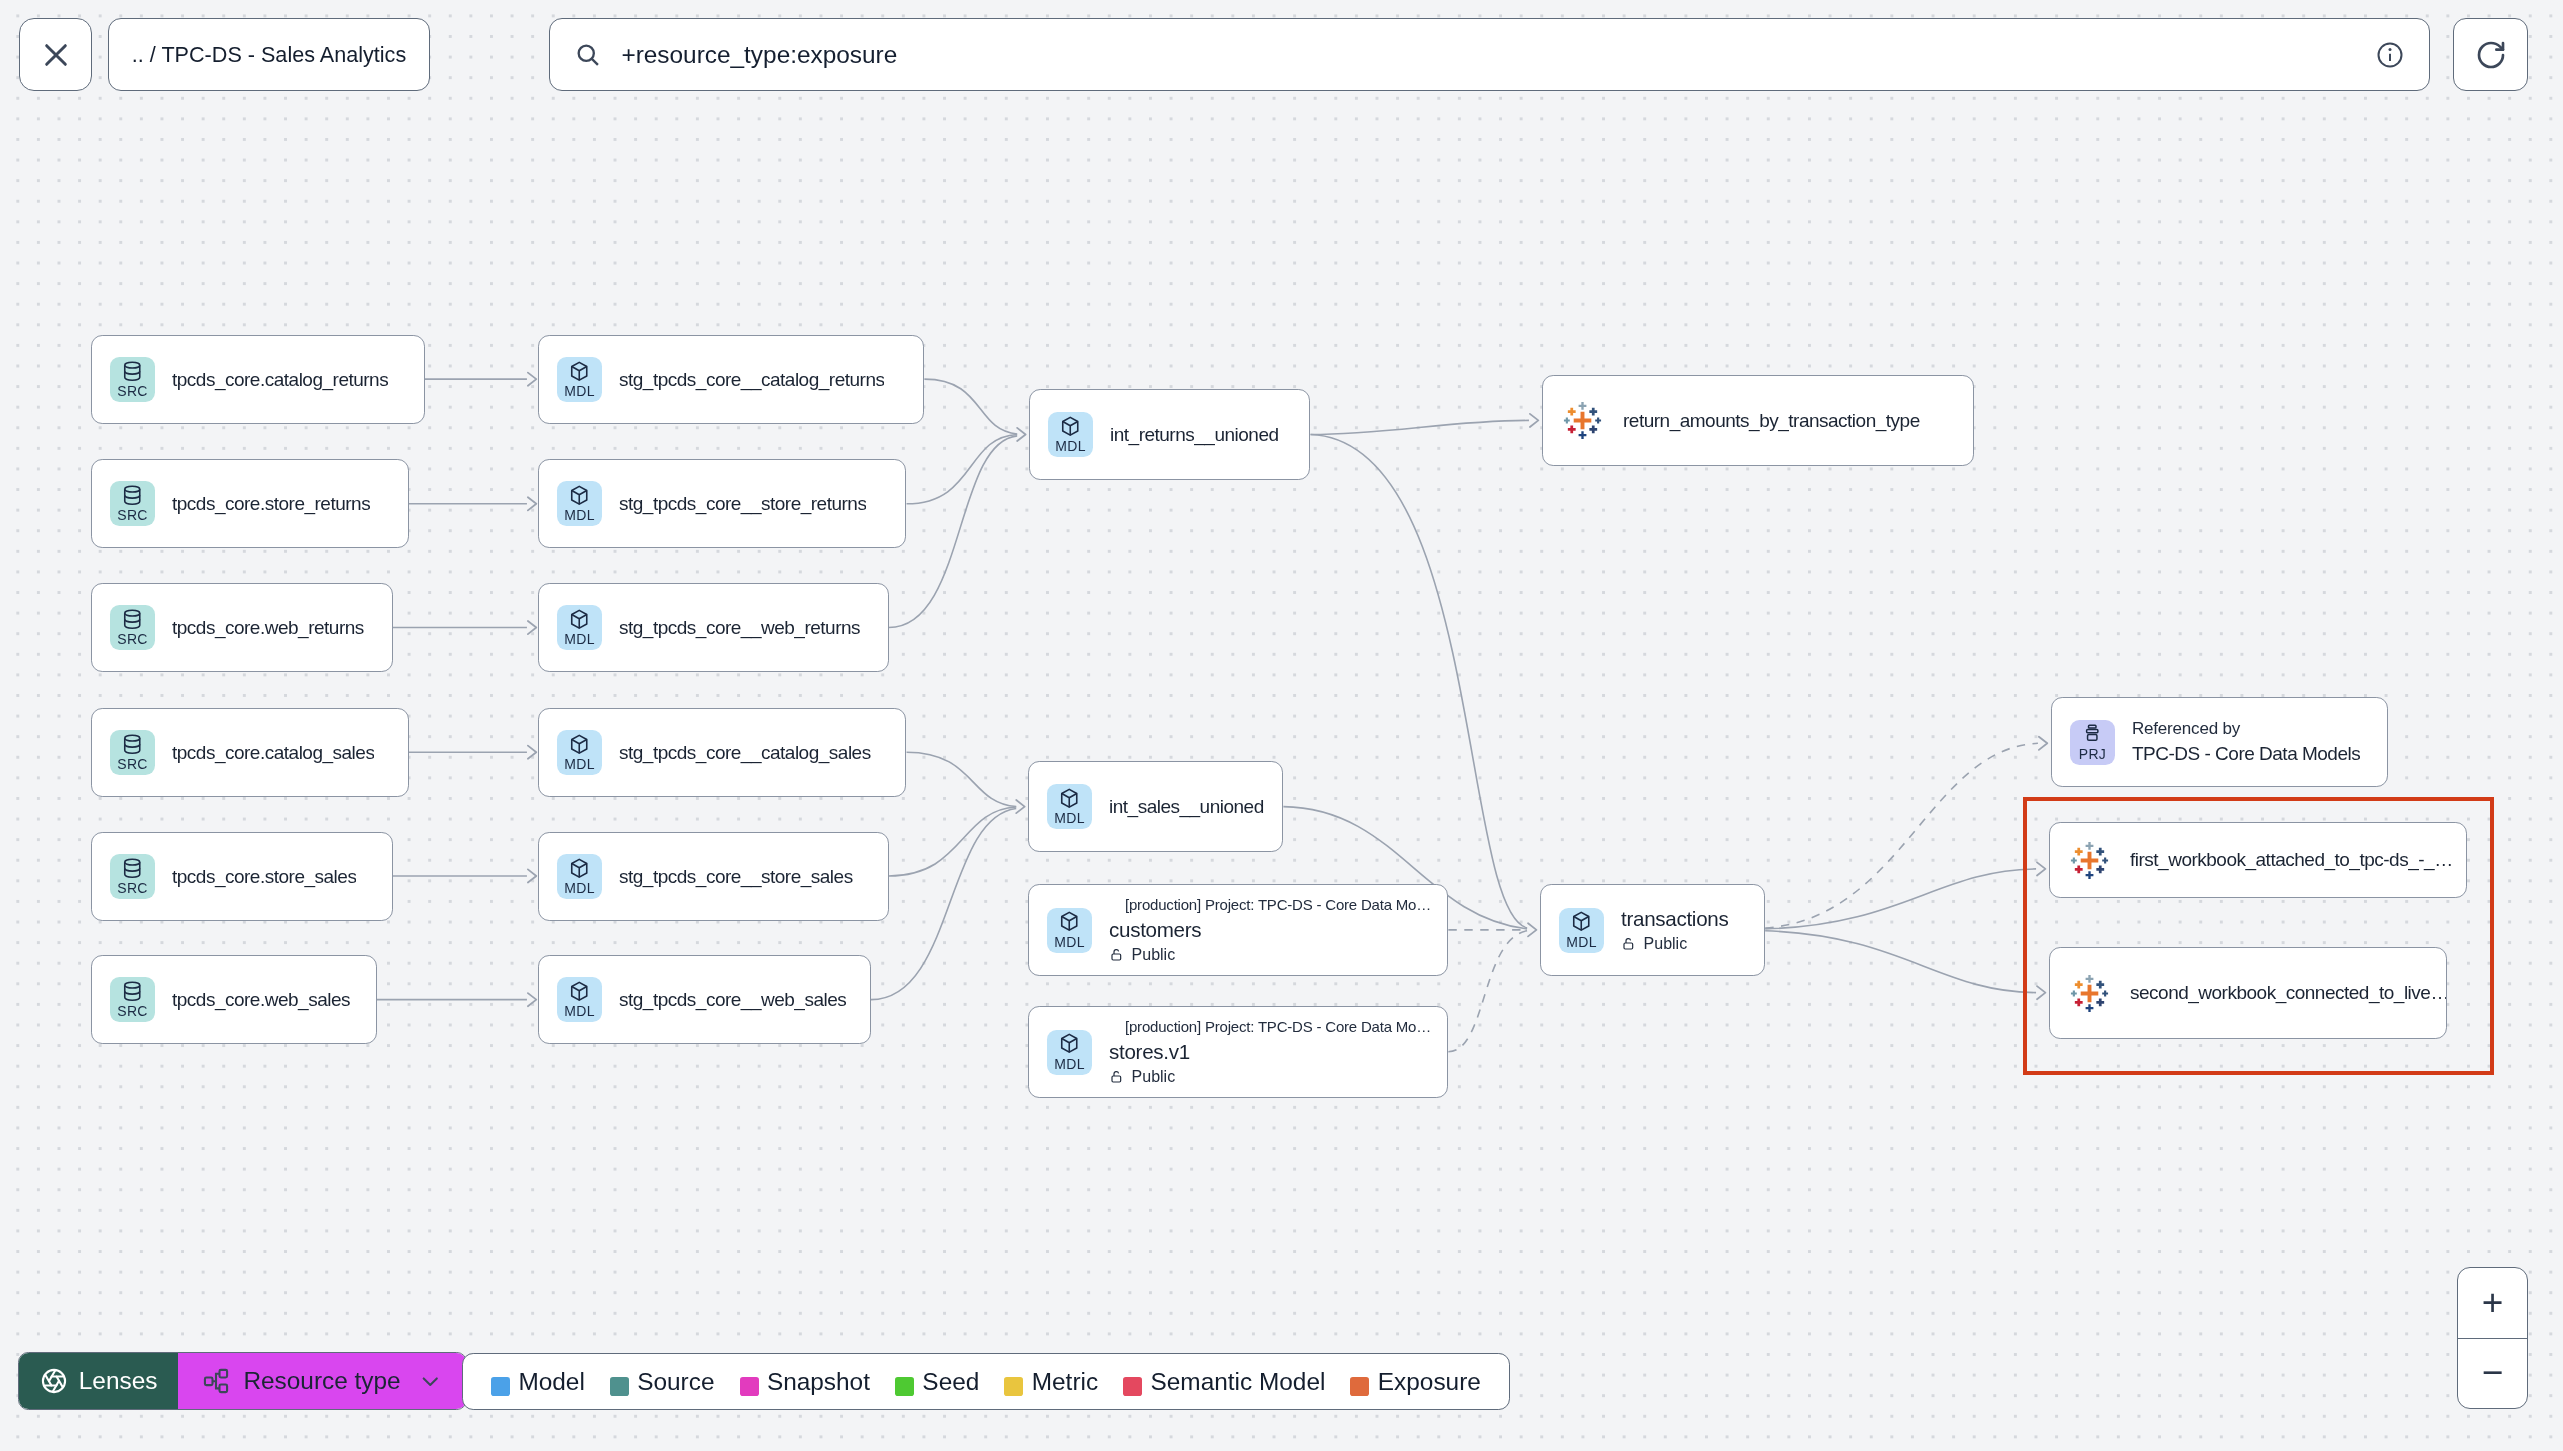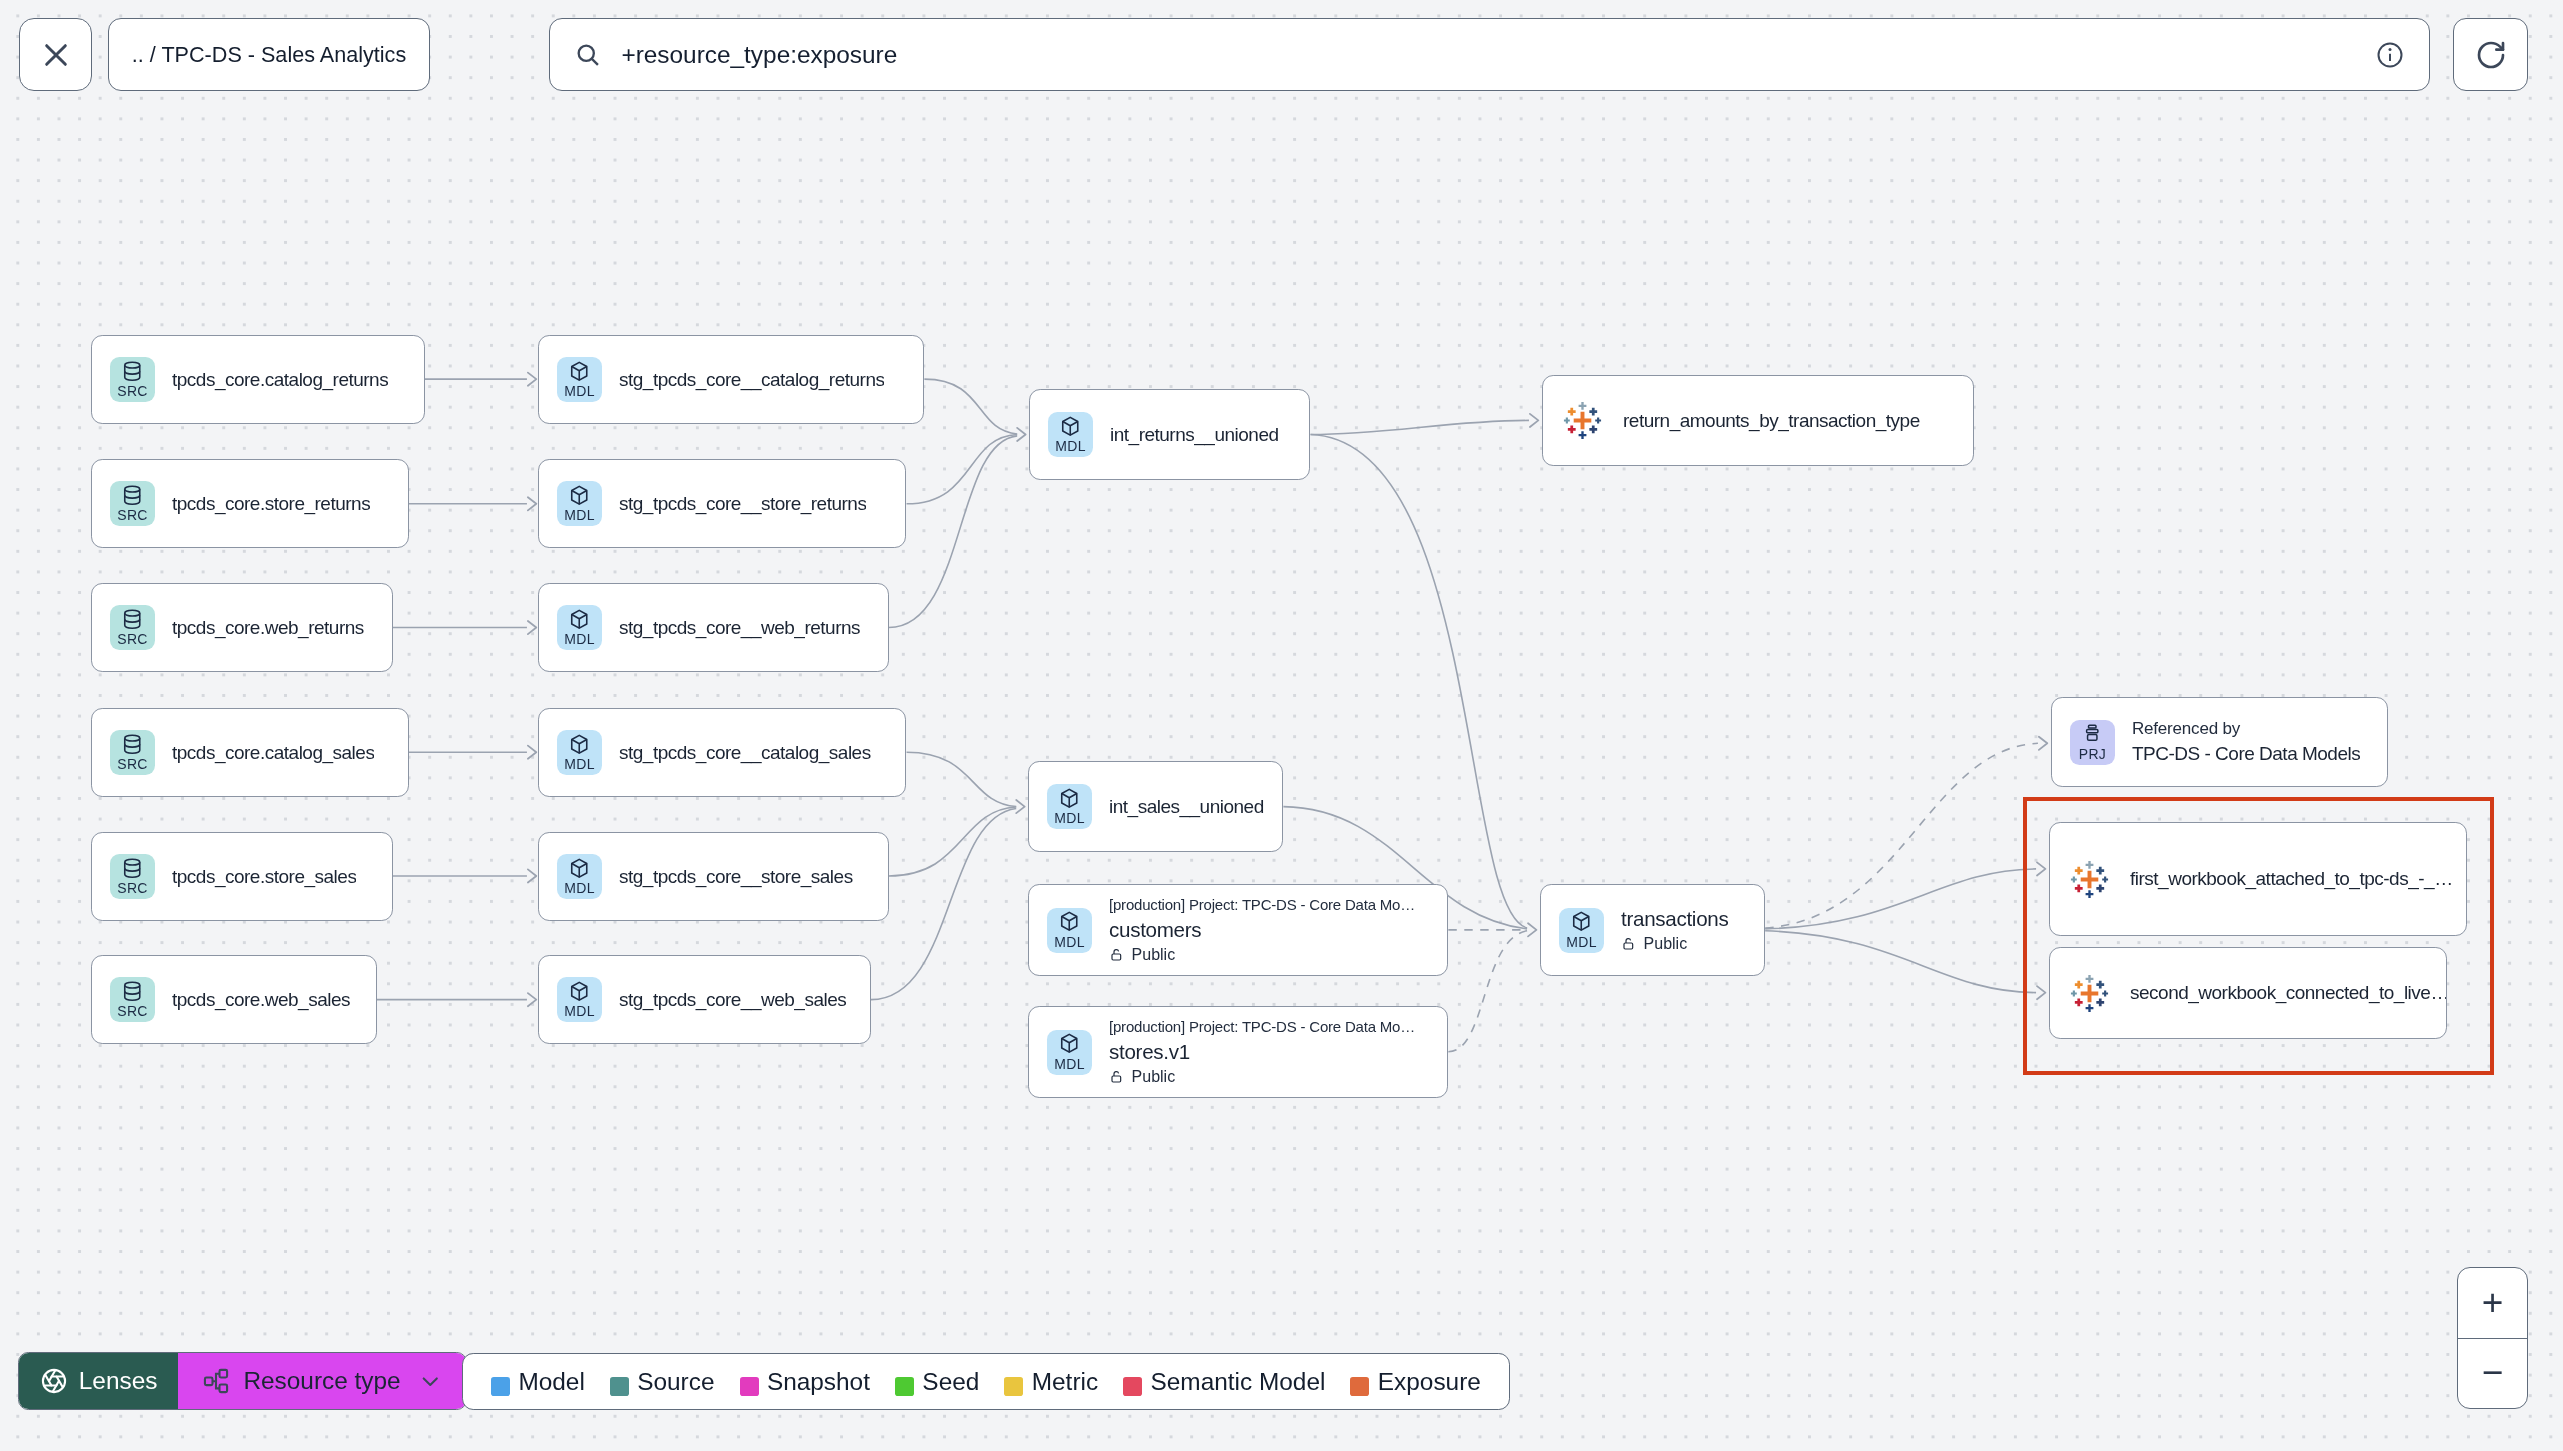--- a/index.html
+++ b/index.html
@@ -18,21 +18,21 @@
   .tb-search{left:549px;width:1881px;height:73px;padding:0 24.4px;gap:17px;}
   .tb-search input{border:none;outline:none;flex:1;font-family:"Liberation Sans",sans-serif;font-size:24.4px;color:#151f30;background:transparent;}
   .tb-refresh{left:2453px;width:75px;height:73px;justify-content:center;cursor:pointer;}
   .icon-slate{color:#3c4759}
   
   .node{position:absolute;background:#fff;border:1.9px solid #8b94a3;border-radius:11.2px;box-sizing:border-box;display:flex;align-items:center;padding-left:18px;gap:17px;cursor:pointer;}
   .badge{width:45px;height:45px;border-radius:9.4px;flex:0 0 45px;display:flex;flex-direction:column;align-items:center;justify-content:center;gap:0.9px;color:#1c2b44;}
   .badge .blbl{font-size:14px;letter-spacing:0.3px;color:#1c2b44;}
   .nlabel{font-size:19px;letter-spacing:-0.5px;white-space:nowrap;overflow:hidden;color:#1b2433;}
   .ncol{display:flex;flex-direction:column;gap:4.7px;overflow:hidden;}
-  .nproj{font-size:15px;letter-spacing:-0.2px;white-space:nowrap;color:#232d3e;}
+  .nproj{font-size:15px;letter-spacing:-0.2px;white-space:nowrap;color:#232d3e;margin-left:16px;}
   .nname{font-size:20.6px;letter-spacing:-0.3px;white-space:nowrap;color:#1b2433;}
   .nacc{display:flex;align-items:center;gap:6.6px;font-size:16px;color:#232d3e;}
   .nsub{font-size:17px;color:#232d3e;letter-spacing:-0.2px;}
   .tableau{width:43px;height:43px;flex:0 0 43px;}
   .hl{position:absolute;border:4.7px solid #d23b17;box-sizing:border-box;}
   
   .lens-wrap{position:absolute;left:18px;top:1352px;height:58px;border:1.9px solid #5f6b7b;border-radius:10.3px;box-sizing:border-box;display:flex;overflow:hidden;background:#fff;}
   .lens-btn{background:#2a5b51;color:#fff;display:flex;align-items:center;gap:11.2px;padding:0 20.6px;font-size:24.4px;cursor:pointer;}
   .rtype-btn{display:flex;align-items:center;gap:13px;padding:0 24.4px;font-size:24.4px;color:#1b2534;cursor:pointer;background:#d946ef;}
   .legend{position:absolute;left:462px;top:1353px;height:57px;box-sizing:border-box;border:1.9px solid #5f6b7b;border-radius:11.2px;background:#fff;display:flex;align-items:center;gap:25px;padding:0 28px;}
@@ -402,21 +402,21 @@
         <svg width="22.5" height="22.5" viewBox="0 0 24 24">
           <use href="#i-prj"></use>
         </svg>
         <span class="blbl">PRJ</span>
       </div>
     <div class="ncol">
       <span class="nsub">Referenced by</span>
       <span class="nlabel">TPC-DS - Core Data Models</span>
     </div>
   </div>
-  <div class="node" style="left:2049px;top:822px;width:418px;height:114px;gap:19px">
+  <div class="node" style="left:2049px;top:822px;width:418px;height:76px;gap:19px">
     <svg class="tableau" viewBox="0 0 46 46" width="43" height="43">
         <use href="#i-tableau"></use>
       </svg>
     <span class="nlabel">first_workbook_attached_to_tpc-ds_-_…</span>
   </div>
   <div class="node" style="left:2049px;top:947px;width:398px;height:92px;gap:19px">
     <svg class="tableau" viewBox="0 0 46 46" width="43" height="43">
         <use href="#i-tableau"></use>
       </svg>
     <span class="nlabel">second_workbook_connected_to_live…</span>

